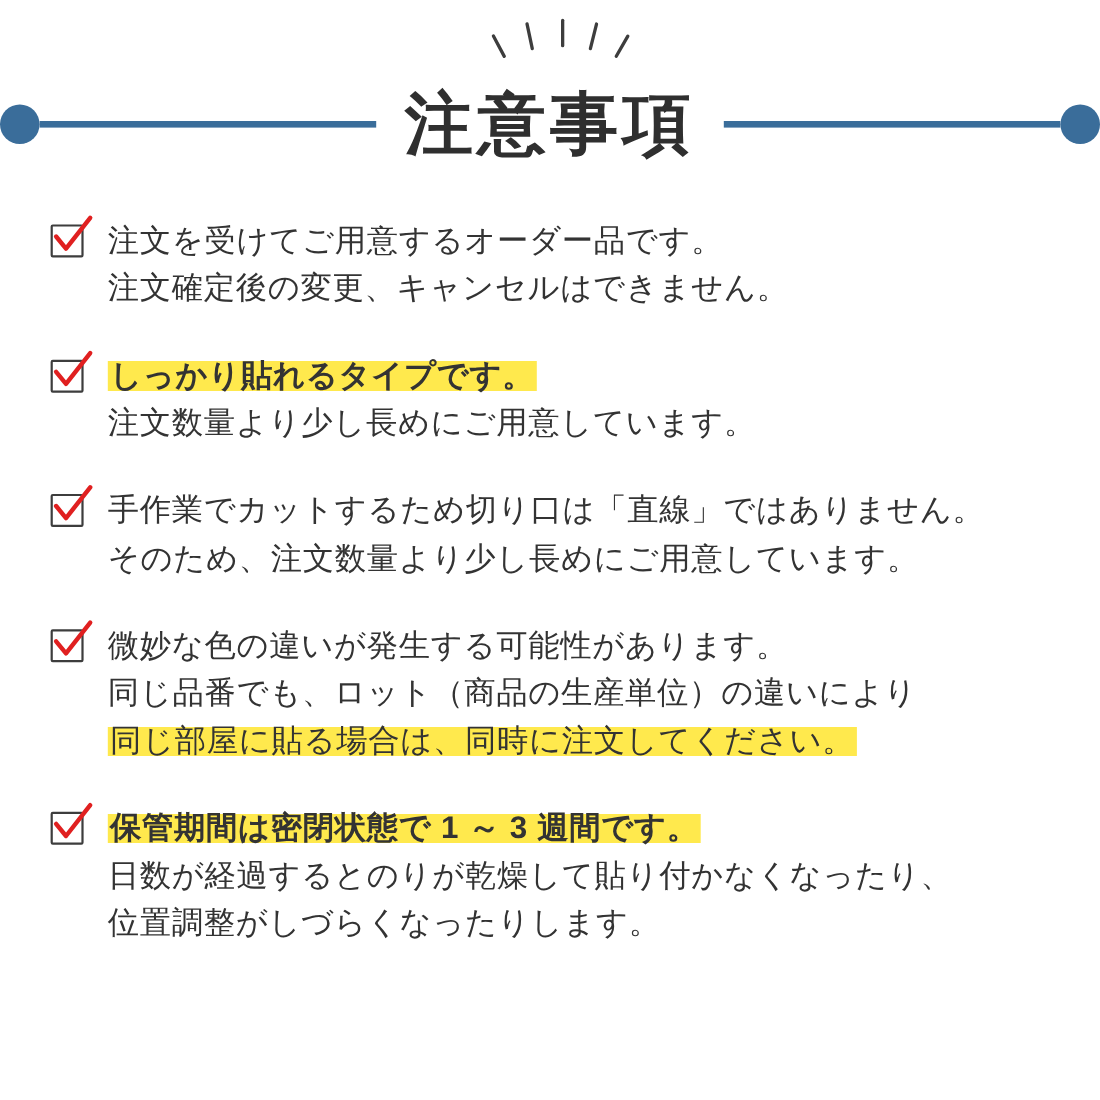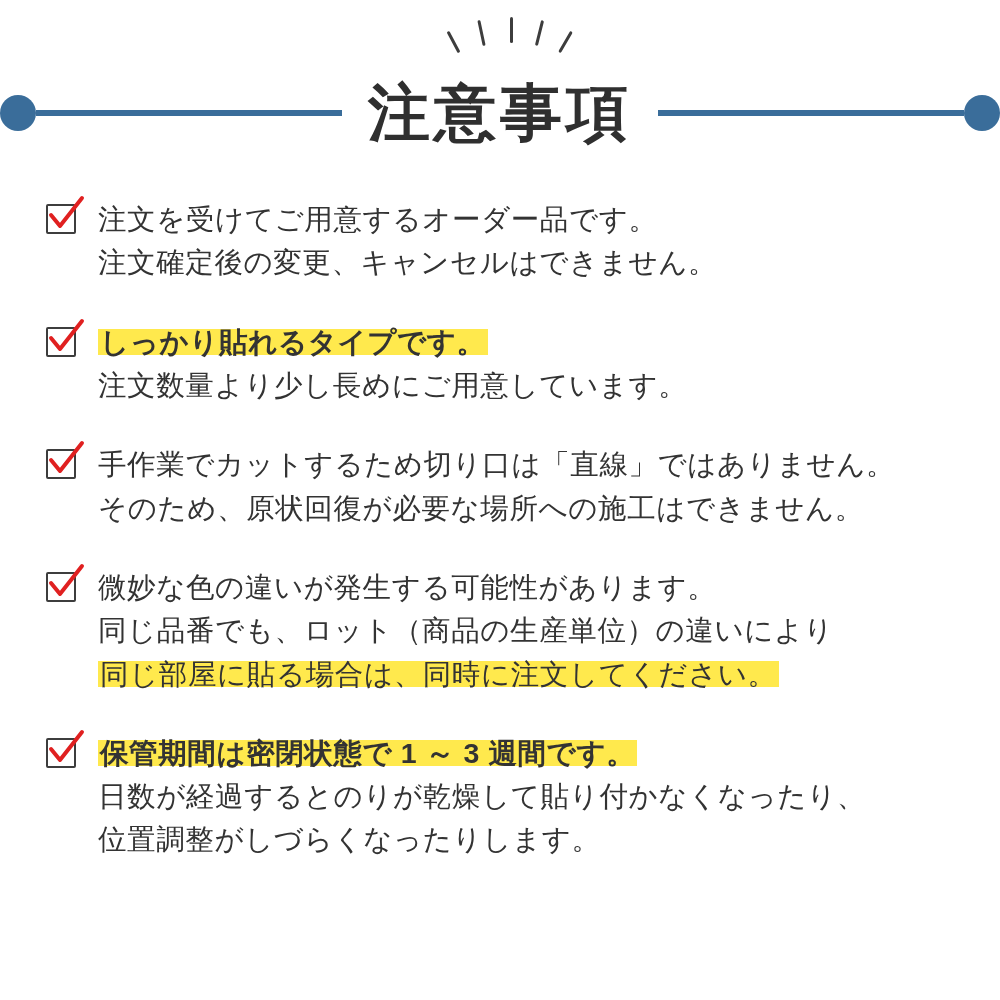--- a/index.html
+++ b/index.html
@@ -191,21 +191,21 @@
 
     <div class="note">
       <div class="checkbox">
         <div class="box"></div>
         <svg viewBox="0 0 42 42" xmlns="http://www.w3.org/2000/svg">
           <path d="M6 20 L15 31 L37 3" fill="none" stroke="#e02020" stroke-width="4" stroke-linecap="round" stroke-linejoin="round"></path>
         </svg>
       </div>
       <div class="note-lines">
         <div class="line"><span>手作業でカットするため切り口は「直線」ではありません。</span></div>
-        <div class="line"><span>そのため、原状回復が必要な場所への施工はできません。</span></div>
+        <div class="line"><span>そのため、注文数量より少し長めにご用意しています。</span></div>
       </div>
     </div>
 
     <div class="note">
       <div class="checkbox">
         <div class="box"></div>
         <svg viewBox="0 0 42 42" xmlns="http://www.w3.org/2000/svg">
           <path d="M6 20 L15 31 L37 3" fill="none" stroke="#e02020" stroke-width="4" stroke-linecap="round" stroke-linejoin="round"></path>
         </svg>
       </div>

